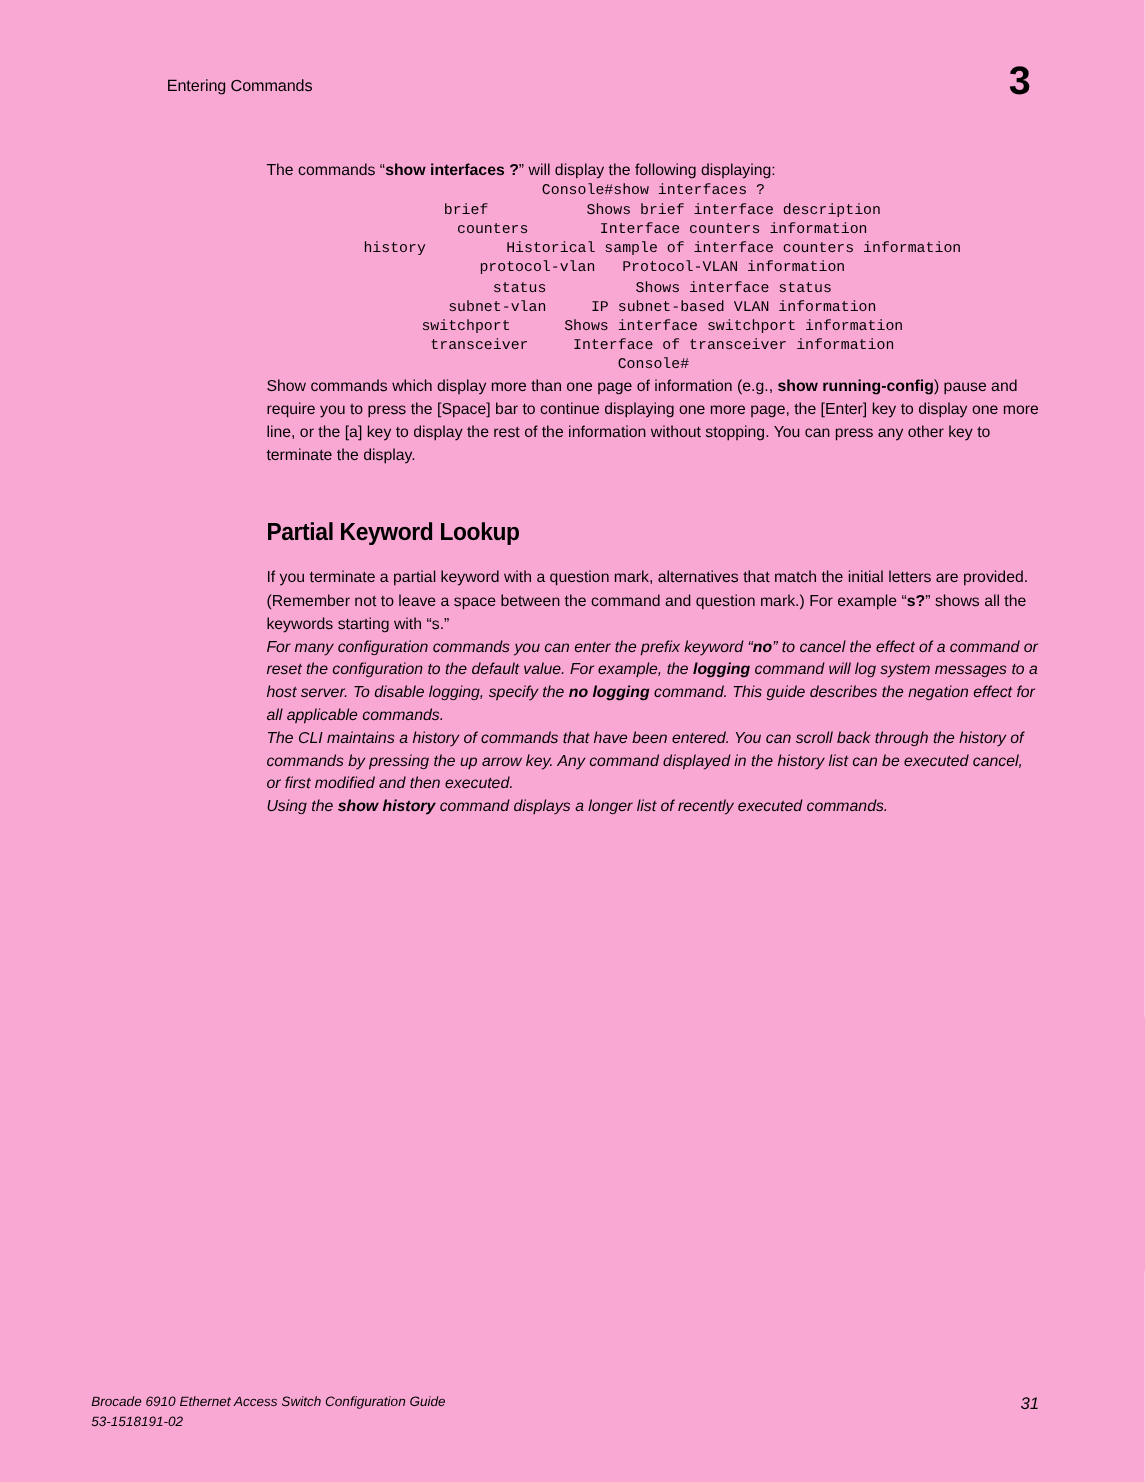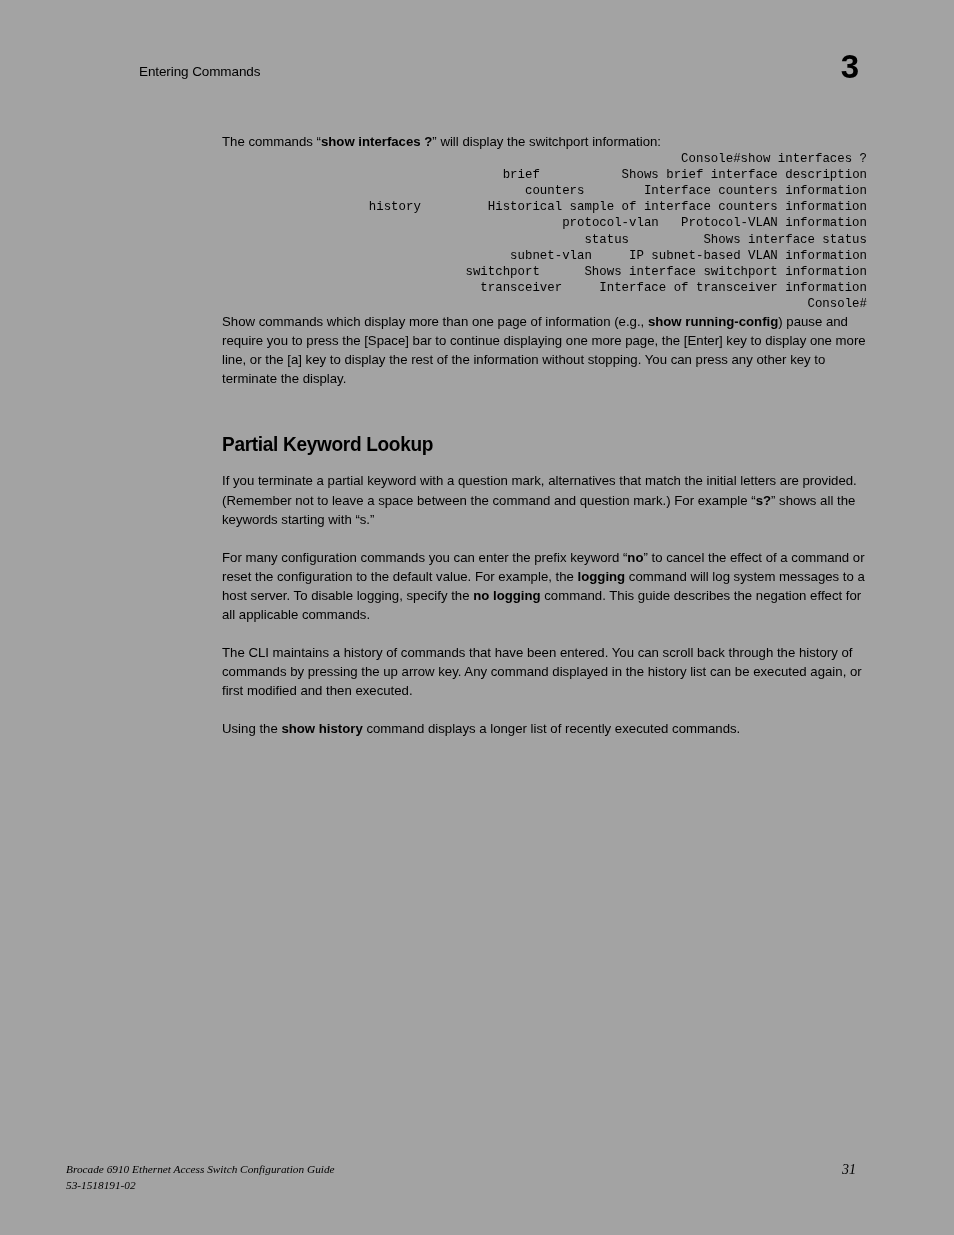--- a/index.html
+++ b/index.html
@@ -9,21 +9,21 @@
     background: #ffffff;
   }
   body {
     font-family: "Liberation Sans", sans-serif;
     color: #000000;
   }
   .page {
     position: relative;
     width: 954px;
     height: 1235px;
-    background: #a3a3a3;
+    background: #f9a8d4;
     overflow: hidden;
     box-sizing: border-box;
   }
 
   
   .page-header {
     position: absolute;
     left: 139px;
     top: 62px;
     width: 720px;
@@ -57,58 +57,57 @@
   }
 
   p.body-text {
     margin: 0 0 0 0;
     font-size: 13.2px;
     line-height: 19.1px;
     color: #000;
     text-align: left;
   }
   p.body-text + p.body-text {
-    margin-top: 19px;
+    font-style: italic;
   }
 
   b, .bold { font-weight: bold; }
 
   
   pre.cli {
     margin: 0;
     font-family: "Liberation Mono", "DejaVu Sans Mono", monospace;
     font-size: 12.4px;
     line-height: 16.1px;
     color: #000;
     white-space: pre;
-    text-align: right;
+    text-align: center;
   }
   .cli-top-gap { margin-top: 17px; }
 
   
   h2.section-heading {
     margin: 0;
     font-size: 20.5px;
     font-weight: bold;
     line-height: 24px;
     letter-spacing: -0.35px;
     color: #000;
     transform: scaleX(0.93);
     transform-origin: left center;
   }
   .heading-block { margin-top: 44px; margin-bottom: 15px; }
 
   
   .page-footer {
     position: absolute;
-    left: 66px;
+    left: 76px;
     top: 1162px;
     width: 790px;
     height: 40px;
-    font-family: Liberation Serif, serif;
   }
   .footer-left {
     position: absolute;
     left: 0;
     top: 0;
     font-size: 11.3px;
     font-style: italic;
     line-height: 15.5px;
     color: #000;
   }
@@ -127,21 +126,21 @@
 
 <div class="page">
 
   <div class="page-header">
     <div class="header-title">Entering Commands</div>
     <div class="chapter-number">3</div>
   </div>
 
   <div class="content">
 
-    <p class="body-text"><span>The commands “</span><b>show interfaces ?</b><span>” will display the switchport information:</span></p>
+    <p class="body-text"><span>The commands “</span><b>show interfaces ?</b><span>” will display the following displaying:</span></p>
 
     <pre class="cli cli-top-gap">Console#show interfaces ?
   brief           Shows brief interface description
   counters        Interface counters information
   history         Historical sample of interface counters information
   protocol-vlan   Protocol-VLAN information
   status          Shows interface status
   subnet-vlan     IP subnet-based VLAN information
   switchport      Shows interface switchport information
   transceiver     Interface of transceiver information
@@ -153,21 +152,21 @@
       <h2 class="section-heading">Partial Keyword Lookup</h2>
     </div>
 
     <p class="body-text"><span>If you terminate a partial keyword with a question mark, alternatives that match the initial letters are provided. (Remember not to leave a space between the command and question mark.) For example “</span><b>s?</b><span>” shows all the keywords starting with “s.”</span></p>
 
 
 
     <p class="body-text"><span>For many configuration commands you can enter the prefix keyword “</span><b>no</b><span>” to cancel the effect of a command or reset the configuration to the default value. For example, the </span><b>logging</b><span> command will log system messages to a host server. To disable logging, specify the </span><b>no logging</b><span> command. This guide describes the negation effect for all applicable commands.</span></p>
 
 
-    <p class="body-text">The CLI maintains a history of commands that have been entered. You can scroll back through the history of commands by pressing the up arrow key. Any command displayed in the history list can be executed again, or first modified and then executed.</p>
+    <p class="body-text">The CLI maintains a history of commands that have been entered. You can scroll back through the history of commands by pressing the up arrow key. Any command displayed in the history list can be executed cancel, or first modified and then executed.</p>
 
     <p class="body-text"><span>Using the </span><b>show history</b><span> command displays a longer list of recently executed commands.</span></p>
 
   </div>
 
   <div class="page-footer">
     <div class="footer-left">
       <div>Brocade 6910 Ethernet Access Switch Configuration Guide</div>
       <div>53-1518191-02</div>
     </div>

